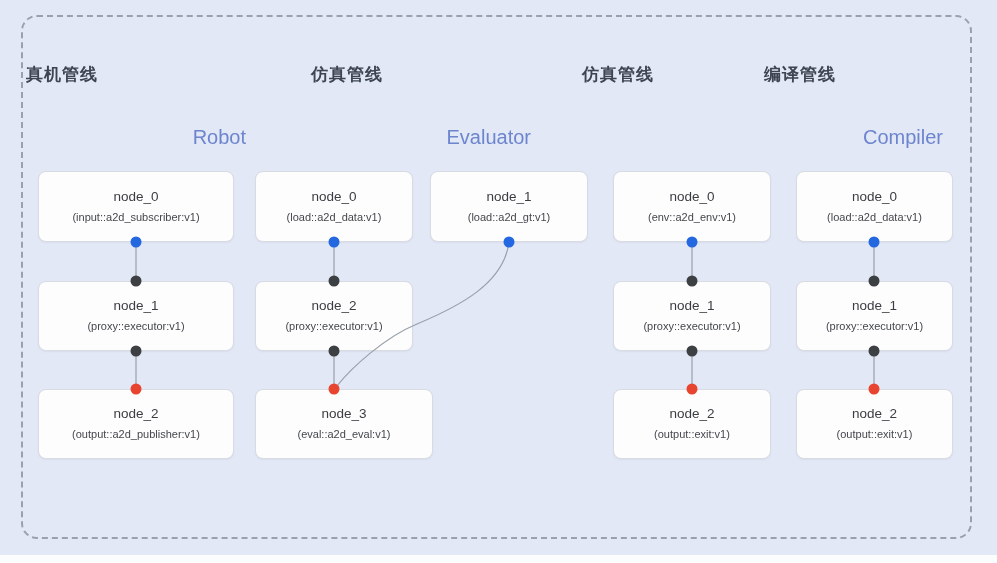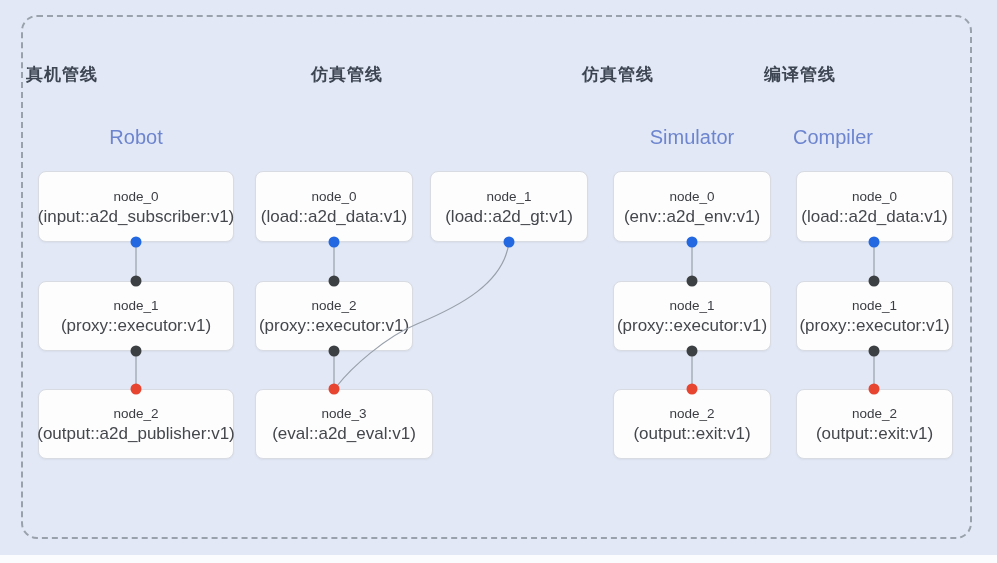--- a/index.html
+++ b/index.html
@@ -21,38 +21,38 @@
   }
   .cn-title{
     position:absolute;width:220px;margin-left:-110px;
     top:63px;height:24px;line-height:24px;
     text-align:left;font-size:17px;font-weight:700;
     color:var(--c-cn,#3d4452);letter-spacing:1px;
   }
   .en-title{
     position:absolute;width:220px;margin-left:-110px;
     top:124px;height:26px;line-height:26px;
-    text-align:center;font-size:20px;font-weight:400;
+    text-align:right;font-size:20px;font-weight:400;
     color:var(--c-en,#6d85cf);
   }
   .node-box{
     position:absolute;
     background:var(--c-box,#fdfdfe);
     border:1px solid var(--c-boxborder,#d8dbe1);
     border-radius:8px;
     box-shadow:0 1px 2px rgba(60,70,100,0.06);
     display:flex;flex-direction:column;justify-content:center;align-items:center;
     box-sizing:border-box;
     gap:4px;
   }
   .node-title{
     font-size:13.5px;color:var(--c-ntitle,#3b3d42);line-height:16px;
   }
   .node-subtitle{
-    font-size:17px;color:var(--c-nsub,#44474c);line-height:16px;
+    font-size:11px;color:var(--c-nsub,#44474c);line-height:16px;
   }
   .wires{
     position:absolute;left:0;top:0;width:997px;height:563px;
     pointer-events:none;
   }
   .wire{stroke:var(--c-wire,#98a0ab);stroke-width:1.2;fill:none;}
   .dot-blue{fill:var(--c-blue,#2368e0);}
   .dot-dark{fill:var(--c-dark,#3d4043);}
   .dot-red{fill:var(--c-red,#e84531);}
 </style>
@@ -60,23 +60,23 @@
 <body>
 
 <div class="stage">
 
   <div class="dashed-frame"></div>
 
   <div class="cn-title" style="left:136px">真机管线</div>
   <div class="en-title" style="left:136px">Robot</div>
 
   <div class="cn-title" style="left:421px">仿真管线</div>
+  <div class="en-title" style="left:421px">Evaluator</div>
 
   <div class="cn-title" style="left:692px">仿真管线</div>
-  <div class="en-title" style="left:692px">Simulator</div>
 
   <div class="cn-title" style="left:874px">编译管线</div>
   <div class="en-title" style="left:833px">Compiler</div>
 
   <div class="node-box" style="left:38px;top:171px;width:196px;height:71px">
     <div class="node-title">node_0</div>
     <div class="node-subtitle">(input::a2d_subscriber:v1)</div>
   </div>
   <div class="node-box" style="left:38px;top:281px;width:196px;height:70px">
     <div class="node-title">node_1</div>

